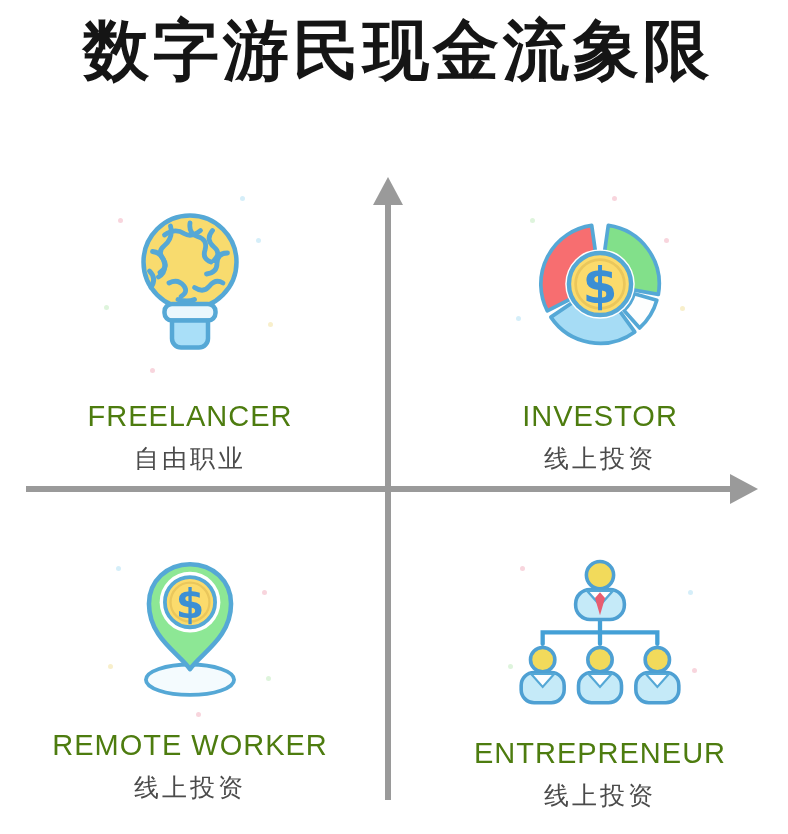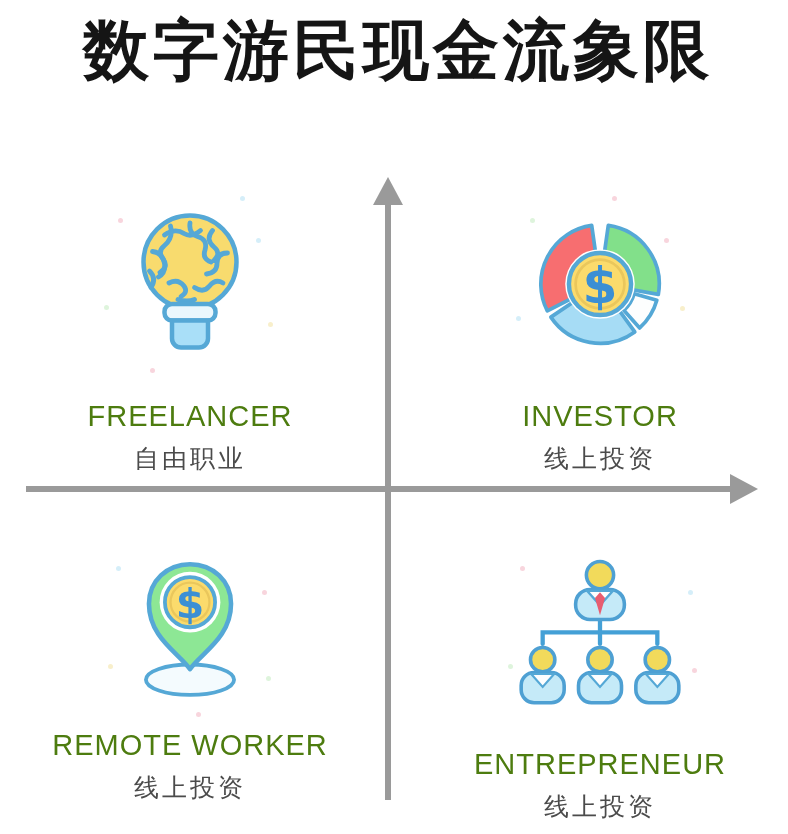--- a/index.html
+++ b/index.html
@@ -24,21 +24,21 @@
   
   .quad{position:absolute;text-align:center;}
   .q-tl{left:50px;top:205px;width:280px;}
   .q-tr{left:460px;top:210px;width:280px;}
   .q-bl{left:25px;top:552px;width:330px;}
   .q-br{left:435px;top:552px;width:330px;}
   .label-en{font-size:29px;color:#4d7c0f;letter-spacing:1px;line-height:1.15;}
   .q-tl .label-en{margin-top:26px;}
   .q-tr .label-en{margin-top:38px;}
   .q-bl .label-en{margin-top:21px;}
-  .q-br .label-en{margin-top:34px;}
+  .q-br .label-en{margin-top:23px;}
   .label-zh{font-size:25px;color:#4b4b4b;letter-spacing:3px;margin-top:9px;
     font-family:"DejaVu Sans","Liberation Sans",sans-serif;}
   
   .dot{position:absolute;width:5px;height:5px;border-radius:50%;opacity:.6;}
   .dot.p{background:#f3b9c6;} .dot.b{background:#b9e2f5;}
   .dot.g{background:#c8edc4;} .dot.y{background:#f4e5a9;}
 </style>
 </head>
 <body>
 

